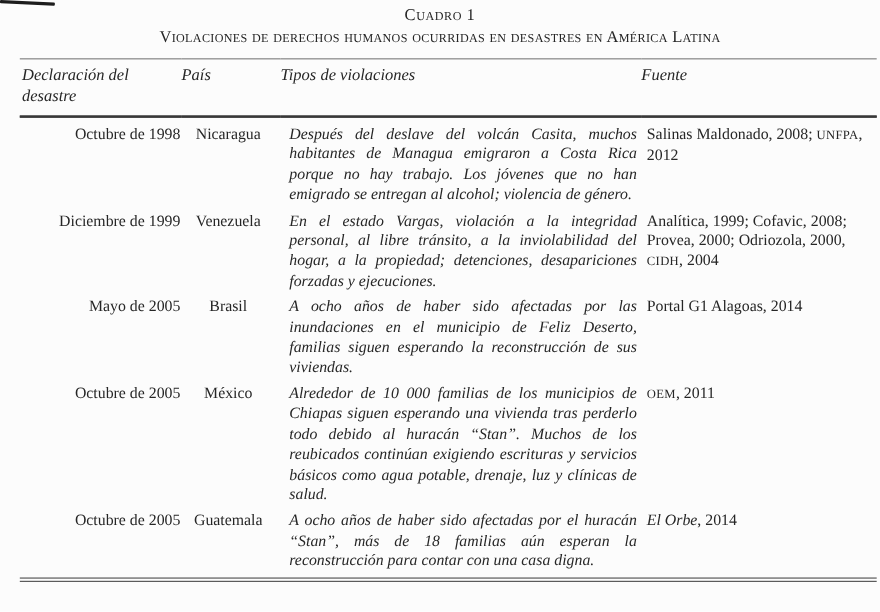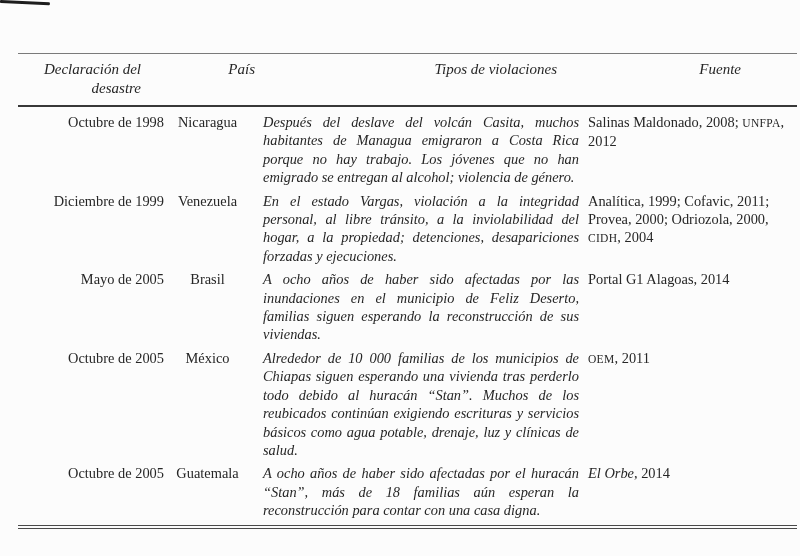--- a/index.html
+++ b/index.html
@@ -60,21 +60,21 @@
     border-top: 1px solid #7a7a7a;
   }
   col.w-date    { width: 147px; }
   col.w-country { width: 90px;  }
   col.w-viol    { width: 328px; }
   col.w-src     { width: 214px; }
   thead th {
     font-style: italic;
     font-weight: normal;
     font-size: 15px;
-    text-align: right;
+    text-align: left;
     vertical-align: top;
     padding: 6px 0 7px 0;
     border-bottom: 2px solid #383838;
     line-height: 19px;
   }
   th.h-date { padding-left: 2px; padding-right: 24px; }
   th.h-viol { padding-right: 26px; }
   th.h-src  { padding-right: 56px; }
   tbody td {
     vertical-align: top;
@@ -96,20 +96,24 @@
     margin-top: 4px;
   }
 </style>
 </head>
 <body>
 
 <div class="page">
 
   <div class="artifact"></div>
 
+  <div class="titles">
+    <div class="title">Cuadro 1</div>
+    <div class="subtitle">Violaciones de derechos humanos ocurridas en desastres en América Latina</div>
+  </div>
 
   <div class="table-wrap">
     <table>
       <colgroup>
         <col class="w-date">
         <col class="w-country">
         <col class="w-viol">
         <col class="w-src">
       </colgroup>
       <thead>
@@ -124,21 +128,21 @@
         <tr>
           <td class="c-date">Octubre de 1998</td>
           <td class="c-country">Nicaragua</td>
           <td class="c-viol">Después del deslave del volcán Casita, muchos habitantes de Managua emigraron a Costa Rica porque no hay trabajo. Los jóvenes que no han emigrado se entregan al alcohol; violencia de género.</td>
           <td class="c-src"><span>Salinas Maldonado, 2008; </span><span class="sc">UNFPA</span><span>, 2012</span></td>
         </tr>
         <tr>
           <td class="c-date">Diciembre de 1999</td>
           <td class="c-country">Venezuela</td>
           <td class="c-viol">En el estado Vargas, violación a la integridad personal, al libre tránsito, a la inviolabilidad del hogar, a la propiedad; detenciones, desapariciones forzadas y ejecuciones.</td>
-          <td class="c-src"><span>Analítica, 1999; Cofavic, 2011; Provea, 2000; Odriozola, 2000, </span><span class="sc">CIDH</span><span>, 2004</span></td>
+          <td class="c-src"><span>Analítica, 1999; Cofavic, 2008; Provea, 2000; Odriozola, 2000, </span><span class="sc">CIDH</span><span>, 2004</span></td>
         </tr>
         <tr>
           <td class="c-date">Mayo de 2005</td>
           <td class="c-country">Brasil</td>
           <td class="c-viol">A ocho años de haber sido afectadas por las inundaciones en el municipio de Feliz Deserto, familias siguen esperando la reconstrucción de sus viviendas.</td>
           <td class="c-src"><span>Portal G1 Alagoas, 2014</span></td>
         </tr>
         <tr>
           <td class="c-date">Octubre de 2005</td>
           <td class="c-country">México</td>

